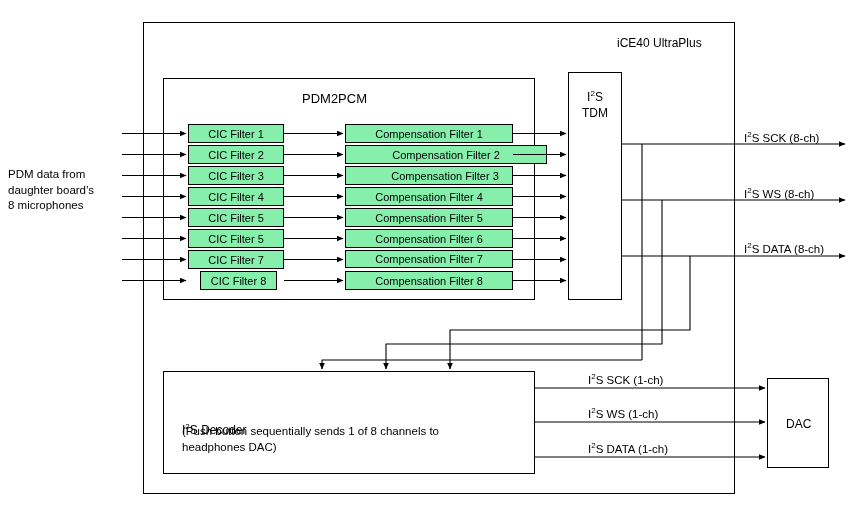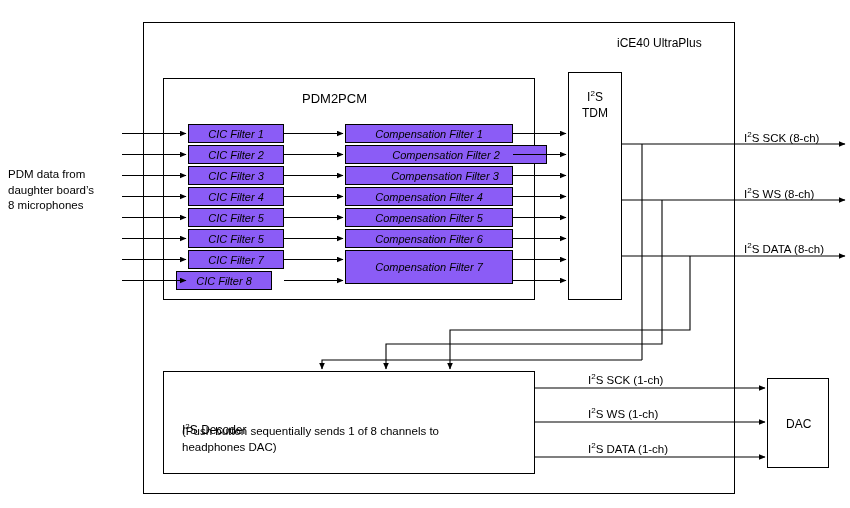--- a/index.html
+++ b/index.html
@@ -8,22 +8,22 @@
     background:#ffffff;
     font-family:"Liberation Sans", sans-serif;
     color:#000;
     position:relative;
     overflow:hidden;
   }
   .canvas{position:absolute;left:0;top:0;width:850px;height:508px;}
   .box{position:absolute;border:1px solid #000;background:#fff;box-sizing:border-box;}
   svg.lines{position:absolute;left:0;top:0;width:850px;height:508px;pointer-events:none;}
   .filt{
-    position:absolute;border:1px solid #000;background:#8b5cf6;box-sizing:border-box;
-    font-size:11px;display:flex;align-items:center;justify-content:center;font-style:italic;
+    position:absolute;border:1px solid #000;background:#86efac;box-sizing:border-box;
+    font-size:11px;display:flex;align-items:center;justify-content:center;
   }
   sup{font-size:8px;vertical-align:super;}
   .title-ice{position:absolute;font-size:12px;margin-left:25px;}
   .pdm-text{position:absolute;font-size:11.5px;line-height:1.35;}
   .dec-title{position:absolute;font-size:12px;margin-top:36px;}
   .dec-body{position:absolute;font-size:11.5px;line-height:1.35;}
   .sig{position:absolute;font-size:11.5px;white-space:nowrap;}
   .dac-lbl{position:absolute;font-size:12px;}
   .tdm-lbl{position:absolute;font-size:12px;text-align:center;line-height:1.3;}
   .pdm2pcm-lbl{position:absolute;font-size:13px;}
@@ -58,29 +58,30 @@
 8 microphones</span>
   </div>
 
   <div class="filt" style="left:188px;top:124px;width:96px;height:19px;">CIC Filter 1</div>
   <div class="filt" style="left:188px;top:145px;width:96px;height:19px;">CIC Filter 2</div>
   <div class="filt" style="left:188px;top:166px;width:96px;height:19px;">CIC Filter 3</div>
   <div class="filt" style="left:188px;top:187px;width:96px;height:19px;">CIC Filter 4</div>
   <div class="filt" style="left:188px;top:208px;width:96px;height:19px;">CIC Filter 5</div>
   <div class="filt" style="left:188px;top:229px;width:96px;height:19px;">CIC Filter 5</div>
   <div class="filt" style="left:188px;top:250px;width:96px;height:19px;">CIC Filter 7</div>
-  <div class="filt" style="left:176px;top:271px;width:96px;height:19px;">CIC Filter 8</div>
+  <div class="filt" style="left:200px;top:271px;width:77px;height:19px;">CIC Filter 8</div>
 
   <div class="filt" style="left:345px;top:124px;width:168px;height:19px;">Compensation Filter 1</div>
   <div class="filt" style="left:345px;top:145px;width:202px;height:19px;">Compensation Filter 2</div>
   <div class="filt" style="left:345px;top:166px;width:168px;height:19px;padding-left:32px;">Compensation Filter 3</div>
   <div class="filt" style="left:345px;top:187px;width:168px;height:19px;">Compensation Filter 4</div>
   <div class="filt" style="left:345px;top:208px;width:168px;height:19px;">Compensation Filter 5</div>
   <div class="filt" style="left:345px;top:229px;width:168px;height:19px;">Compensation Filter 6</div>
-  <div class="filt" style="left:345px;top:250px;width:168px;height:34px;">Compensation Filter 7</div>
+  <div class="filt" style="left:345px;top:250px;width:168px;height:18px;">Compensation Filter 7</div>
+  <div class="filt" style="left:345px;top:271px;width:168px;height:19px;">Compensation Filter 8</div>
 
   <div class="dec-title" style="left:182px;top:386px;">
     <span>I</span><sup>2</sup><span>S  Decoder</span>
   </div>
   <div class="dec-body" style="left:182px;top:424px;width:330px;">
     <span style="white-space:pre-line;">(Push button sequentially sends 1 of 8 channels to
 headphones DAC)</span>
   </div>
 
   <div class="sig" style="left:744px;top:130px;">

